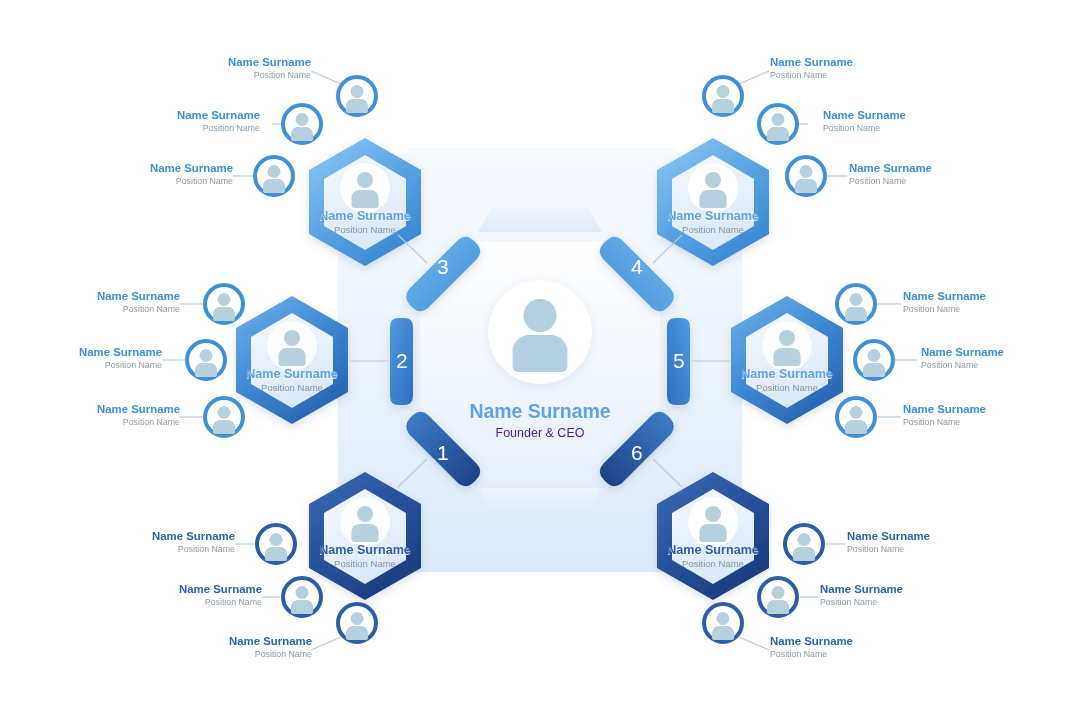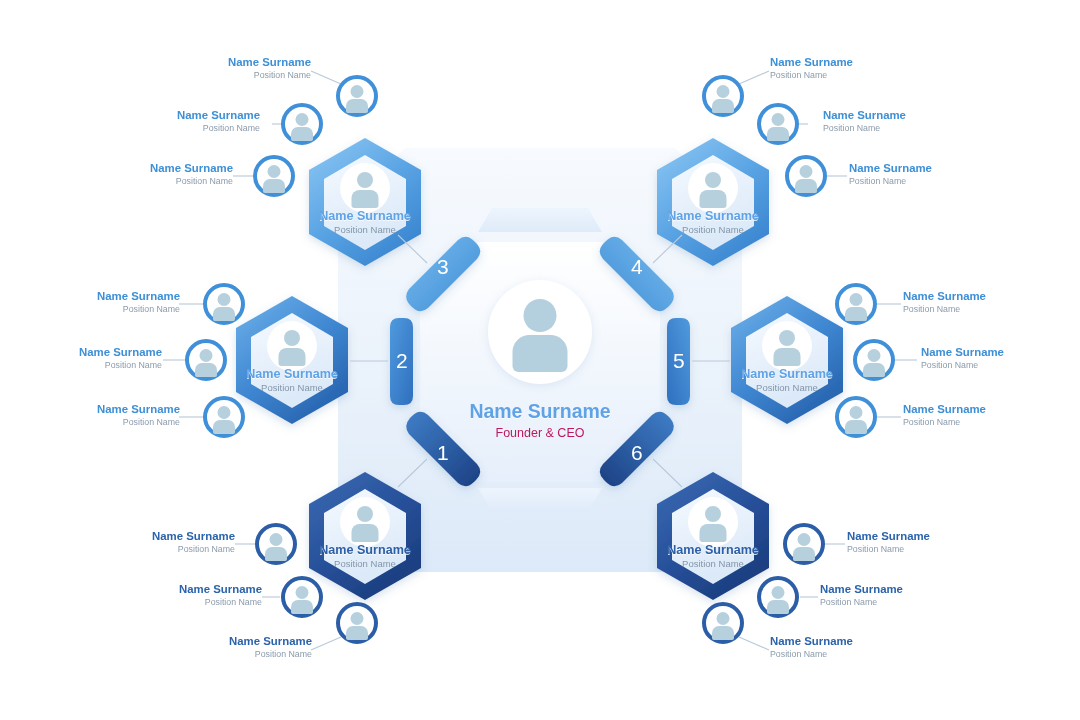--- a/index.html
+++ b/index.html
@@ -55,21 +55,21 @@
   .center-name {
     margin-top: 16px;
     font-size: 19.5px; font-weight: bold;
     color: #5fa3e6;
     letter-spacing: -0.1px;
     text-shadow: 0 1px 0 rgba(255,255,255,0.9);
   }
   .center-role {
     margin-top: 3px;
     font-size: 12.5px;
-    color: #be185d;
+    color: #4c1d95;
     text-align: center;
   }
 
   
   .seg-num {
     position: absolute;
     color: #ffffff;
     font-size: 21px;
     font-weight: 400;
     z-index: 7;

